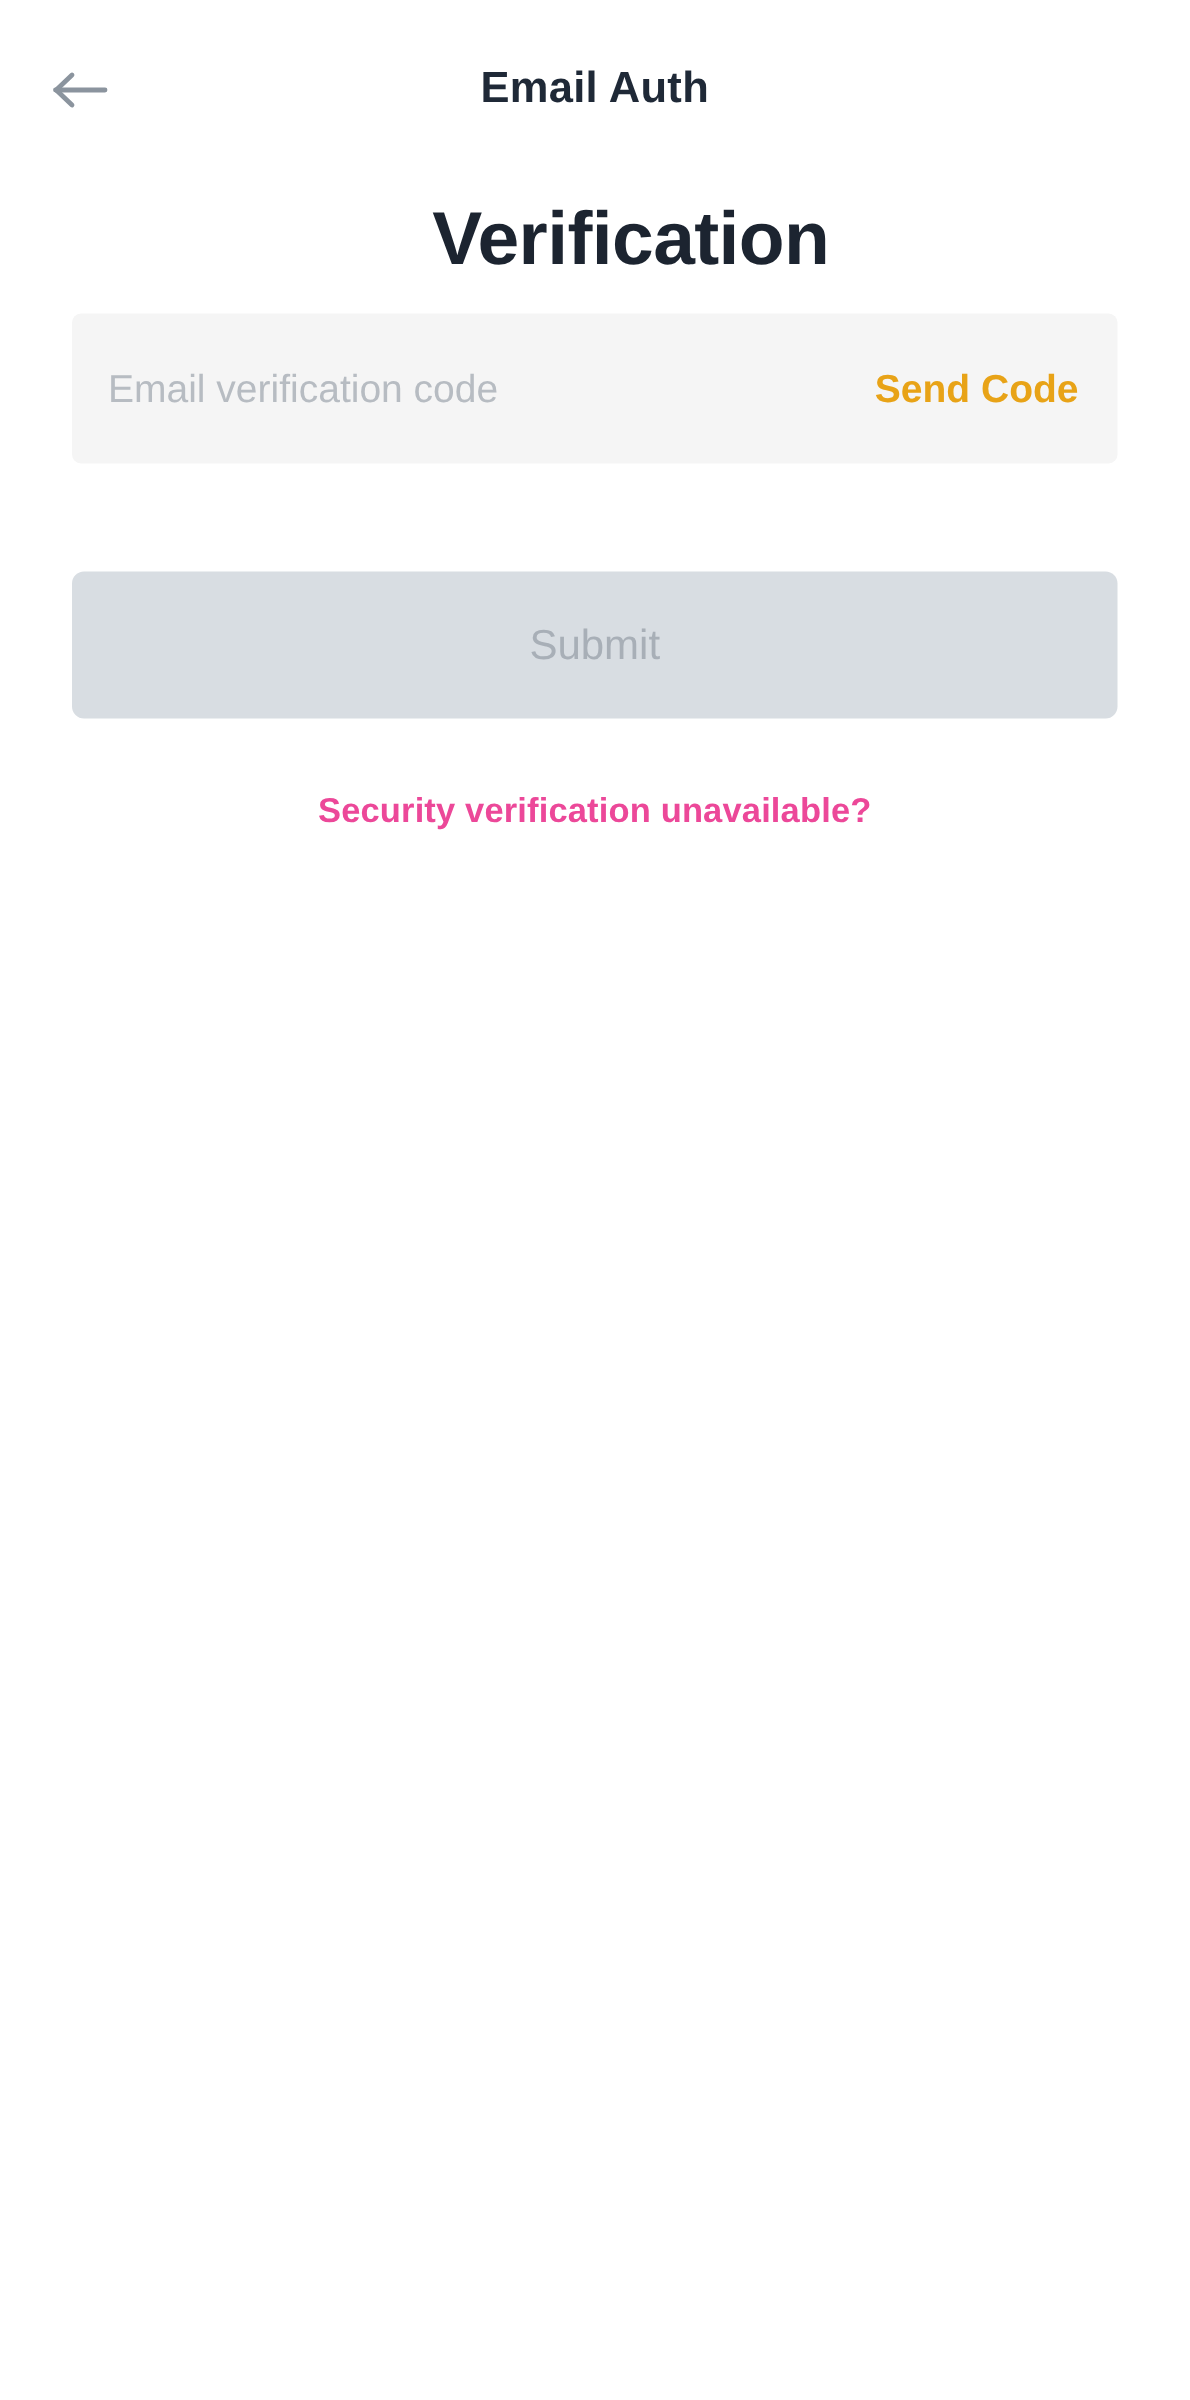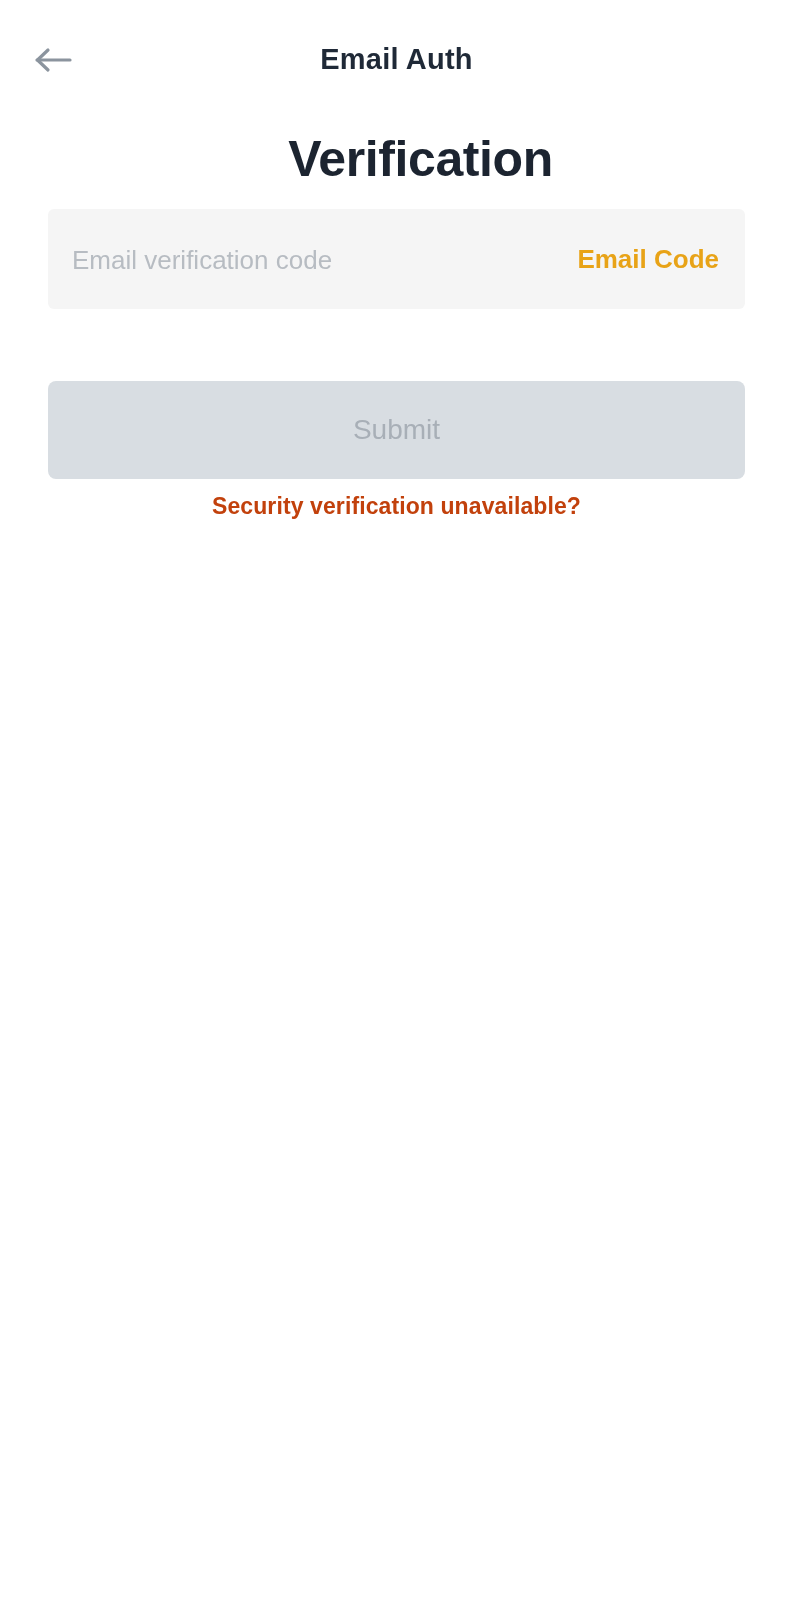--- a/index.html
+++ b/index.html
@@ -80,21 +80,21 @@
     justify-content: space-between;
     padding: 0 26px 0 24px;
     box-sizing: border-box;
   }
   .code-input {
     flex: 1 1 auto;
     border: none;
     outline: none;
     background: transparent;
     font-family: "Liberation Sans", sans-serif;
-    font-size: 30px;
+    font-size: 26px;
     color: #2b3440;
     padding: 0;
     height: 100%;
   }
   .code-input::placeholder {
     color: #b7bcc2;
     font-size: 26px;
   }
   .send-code {
     flex: 0 0 auto;
@@ -117,23 +117,23 @@
     color: #a8afb7;
     font-size: 28px;
     font-family: Liberation Sans, sans-serif;
     font-weight: 500;
     display: block;
     cursor: default;
   }
 
   
   .helper-link {
-    margin: 14px auto 0 auto;
+    margin: 48px auto 0 auto;
     text-align: center;
-    color: #c2410c;
+    color: #ec4899;
     font-size: 23px;
     font-weight: bold;
     cursor: pointer;
     letter-spacing: 0.1px;
   }
 </style>
 </head>
 <body>
 
 <div class="screen">
@@ -148,20 +148,20 @@
       </span>
     </div>
     <div class="header-title">Email Auth</div>
   </div>
 
   <h1 class="page-title">Verification</h1>
 
 
   <div class="code-field">
     <input class="code-input" type="text" placeholder="Email verification code" style="">
-    <div class="send-code">Email Code</div>
+    <div class="send-code">Send Code</div>
   </div>
 
   <button class="submit-btn">Submit</button>
 
   <div class="helper-link">Security verification unavailable?</div>
 
 </div>
 
 </body></html>

